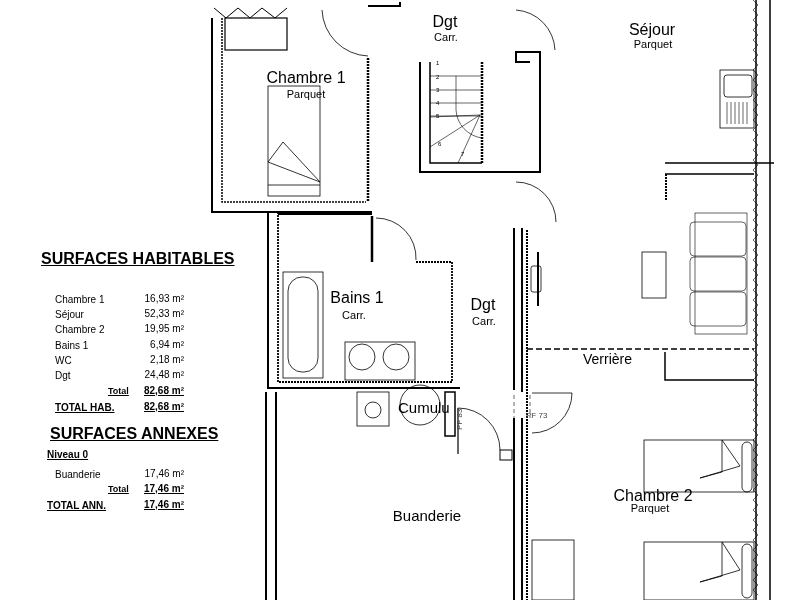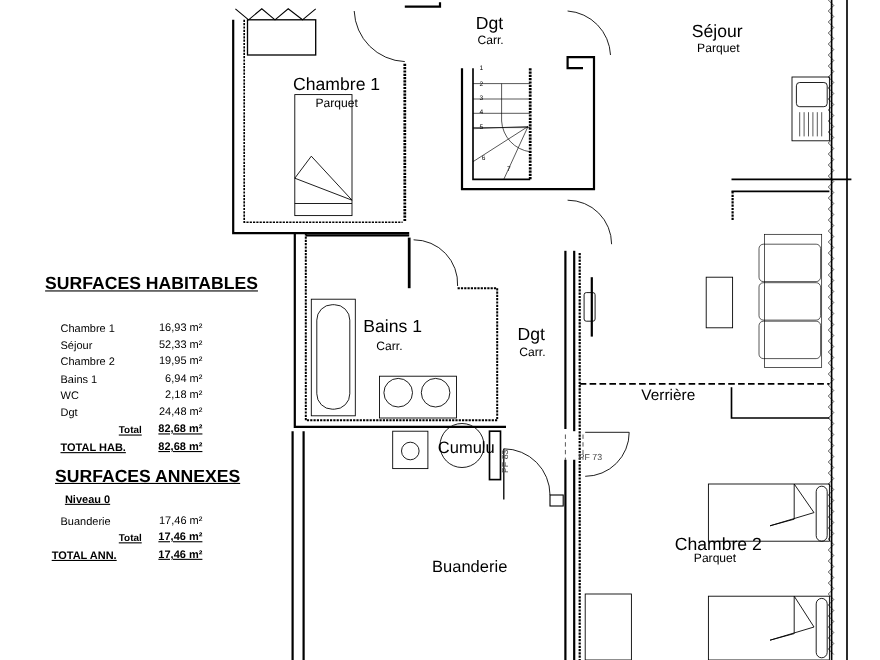--- a/index.html
+++ b/index.html
@@ -149,20 +149,20 @@
   <div class="row" style="left:55px;top:370px;">Dgt</div>
   <div class="val" style="left:104px;top:369px;">24,48 m²</div>
   <div class="row b" style="left:108px;top:386px;font-size:9px;">Total</div>
   <div class="val b" style="left:104px;top:385px;">82,68 m²</div>
   <div class="row b u" style="left:55px;top:402px;">TOTAL HAB.</div>
   <div class="val b u" style="left:104px;top:401px;">82,68 m²</div>
 </div>
 
 <div>
   <div class="lbl h" style="left:50px;top:426px;">SURFACES ANNEXES</div>
-  <div class="row b u" style="left:59px;top:449px;">Niveau 0</div>
+  <div class="row b u" style="left:47px;top:449px;">Niveau 0</div>
   <div class="row" style="left:55px;top:469px;">Buanderie</div>
   <div class="val" style="left:104px;top:468px;">17,46 m²</div>
   <div class="row b" style="left:108px;top:484px;font-size:9px;">Total</div>
   <div class="val b" style="left:104px;top:483px;">17,46 m²</div>
   <div class="row b u" style="left:47px;top:500px;">TOTAL ANN.</div>
   <div class="val b u" style="left:104px;top:499px;">17,46 m²</div>
 </div>
 
 </body></html>

